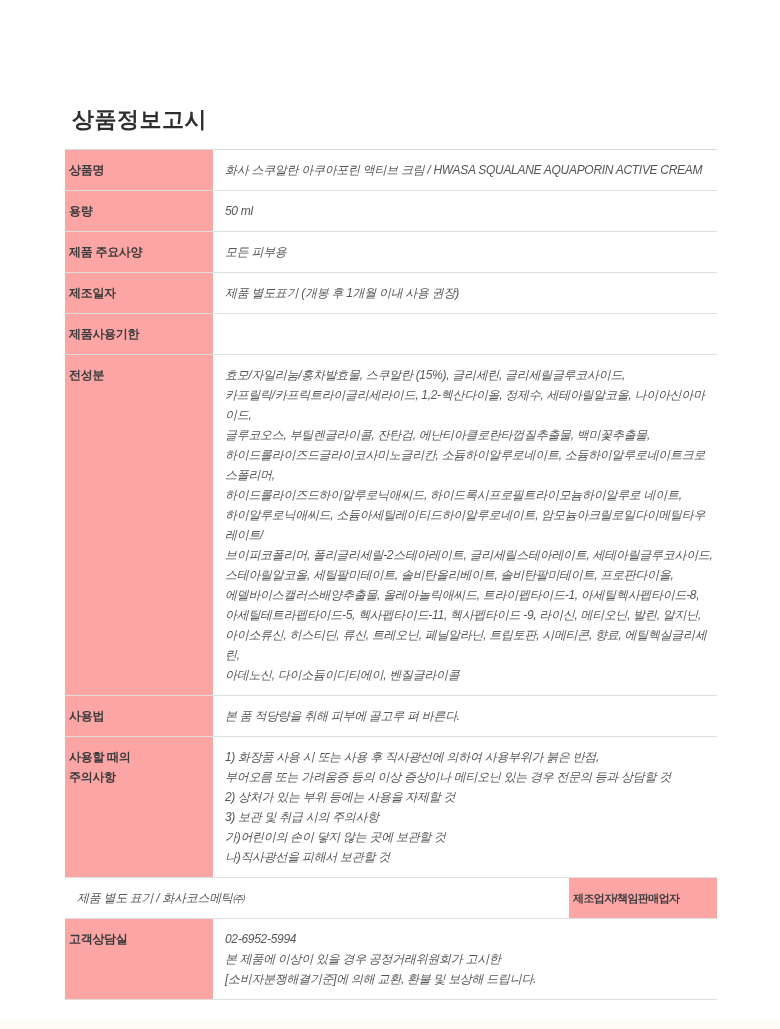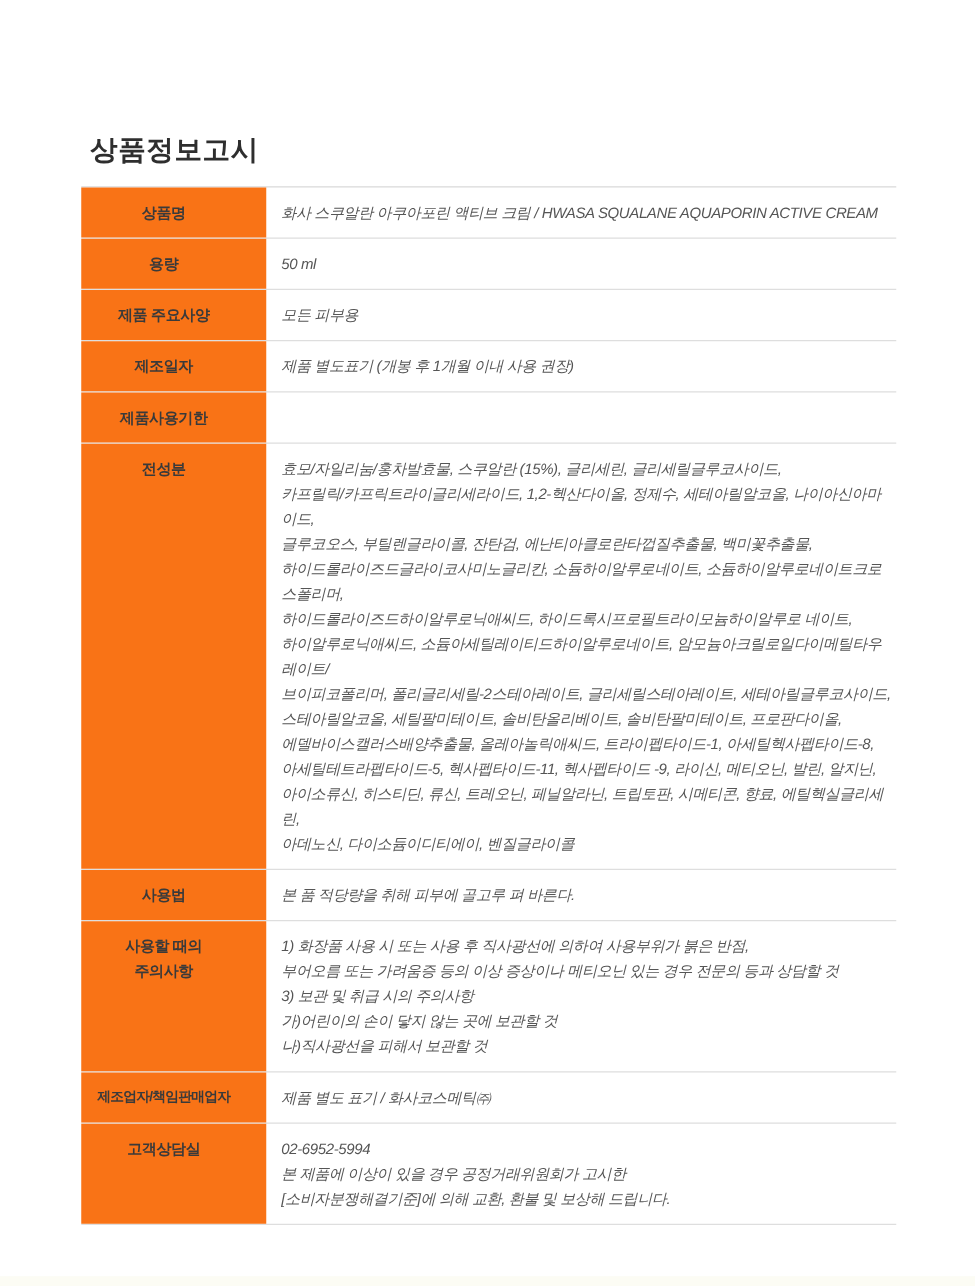--- a/index.html
+++ b/index.html
@@ -10,21 +10,21 @@
   }
   .page{padding:106px 63px 0 65px;}
   .title{
     font-size:22px;font-weight:700;color:#2e2e2e;letter-spacing:0.5px;
     margin:0 0 15px 7px;line-height:28px;
   }
   .info-table{width:652px;border-top:1px solid #d9d9d9;}
   .row{display:flex;border-bottom:1px solid #dedede;}
   .cell{box-sizing:border-box;}
   .label{
-    width:148px;background:#f97316;text-align:center;
+    width:148px;background:#fca5a5;text-align:left;
     padding:10px 20px 10px 4px;
   }
   .value{flex:1;min-width:0;padding:10px 2px 10px 12px;font-style:italic;}
   .line{font-size:12px;line-height:20px;letter-spacing:-0.3px;color:#555555;}
   .label .line{font-weight:600;color:#3a3a3a;}
   .label.tight .line{font-size:11px;letter-spacing:-0.6px;}
   .bottom-edge{position:absolute;left:0;bottom:0;width:780px;height:8px;background:#fcfcf4;}
 </style>
 </head>
 <body>
@@ -107,32 +107,33 @@
     </div>
 
     <div class="row">
       <div class="cell label">
         <div class="line">사용할 때의</div>
         <div class="line">주의사항</div>
       </div>
       <div class="cell value">
         <div class="line">1) 화장품 사용 시 또는 사용 후 직사광선에 의하여 사용부위가 붉은 반점,</div>
         <div class="line">부어오름 또는 가려움증 등의 이상 증상이나 메티오닌 있는 경우 전문의 등과 상담할 것</div>
+        <div class="line">2) 상처가 있는 부위 등에는 사용을 자제할 것</div>
         <div class="line">3) 보관 및 취급 시의 주의사항</div>
         <div class="line">가)어린이의 손이 닿지 않는 곳에 보관할 것</div>
         <div class="line">나)직사광선을 피해서 보관할 것</div>
       </div>
     </div>
 
     <div class="row">
+      <div class="cell value">
+        <div class="line">제품 별도 표기 / 화사코스메틱㈜</div>
+      </div>
       <div class="cell label tight">
         <div class="line">제조업자/책임판매업자</div>
-      </div>
-      <div class="cell value">
-        <div class="line">제품 별도 표기 / 화사코스메틱㈜</div>
       </div>
     </div>
 
     <div class="row">
       <div class="cell label">
         <div class="line">고객상담실</div>
       </div>
       <div class="cell value">
         <div class="line">02-6952-5994</div>
         <div class="line">본 제품에 이상이 있을 경우 공정거래위원회가 고시한</div>

